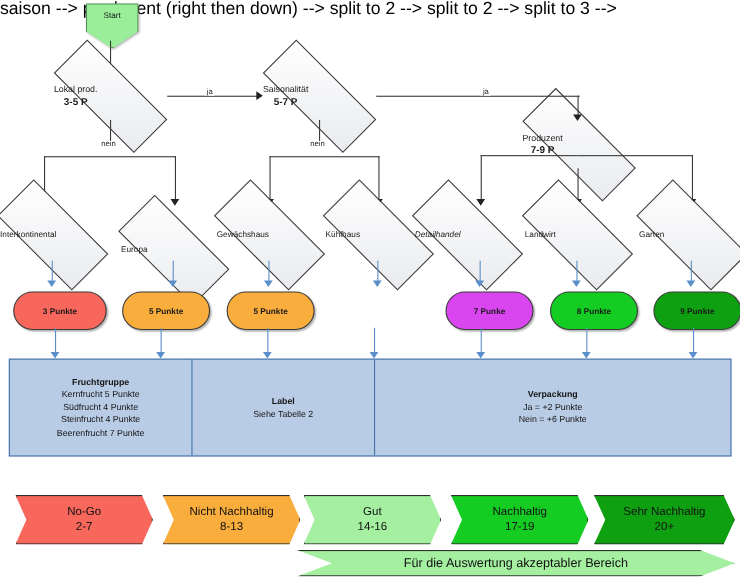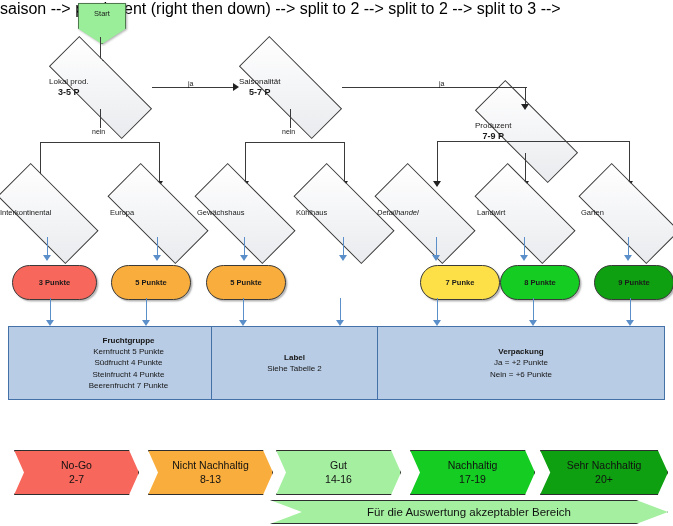--- a/index.html
+++ b/index.html
@@ -231,21 +231,21 @@
   <div class="vline" style="left:525px; top:153px; height:31px;"></div>
   <div class="arrow-dn" style="left:521px; top:181px;"></div>
   <div class="vline" style="left:629px; top:141px; height:43px;"></div>
   <div class="arrow-dn" style="left:625px; top:181px;"></div>
 
   
   <div class="diamond small" style="left:0px; top:190px; width:96px; height:47px;">
     <div class="dshape"></div>
     <div class="dlabel">Interkontinental</div>
   </div>
-  <div class="diamond small" style="left:110px; top:190px; width:96px; height:47px;">
+  <div class="diamond small" style="left:110px; top:204px; width:96px; height:47px;">
     <div class="dshape"></div>
     <div class="dlabel">Europa</div>
   </div>
   <div class="diamond small" style="left:197px; top:190px; width:96px; height:47px;">
     <div class="dshape"></div>
     <div class="dlabel">Gewächshaus</div>
   </div>
   <div class="diamond small" style="left:296px; top:190px; width:96px; height:47px;">
     <div class="dshape"></div>
     <div class="dlabel">Kühlhaus</div>
@@ -282,21 +282,21 @@
   
   <div class="pill" id="pill0" style="left: 12px; top: 265px; width: 83px; height: 33px; background: rgb(248, 103, 92); text-align: center;">
     <span>3 Punkte</span>
   </div>
   <div class="pill" id="pill1" style="left: 111px; top: 265px; width: 78px; height: 33px; background: rgb(249, 173, 60);">
     <span>5 Punkte</span>
   </div>
   <div class="pill" id="pill2" style="left: 206px; top: 265px; width: 78px; height: 33px; background: rgb(249, 173, 60);">
     <span>5 Punkte</span>
   </div>
-  <div class="pill" id="pill4" style="left: 420px; top: 265px; width: 78px; height: 33px; background: #fde047;">
+  <div class="pill" id="pill4" style="left: 405px; top: 265px; width: 78px; height: 33px; background: #d946ef;">
     <span>7 Punke</span>
   </div>
   <div class="pill" id="pill5" style="left: 500px; top: 265px; width: 78px; height: 33px; background: rgb(20, 204, 34);">
     <span>8 Punkte</span>
   </div>
   <div class="pill" id="pill6" style="left: 594px; top: 265px; width: 78px; height: 33px; background: rgb(15, 160, 18);">
     <span>9 Punkte</span>
   </div>
 
   
@@ -309,21 +309,21 @@
   <div class="vline blue" style="left:340px; top:298px; height:25px;"></div>
   <div class="arrow-dn blue" style="left:336px; top:320px;"></div>
   <div class="vline blue" style="left:437px; top:298px; height:25px;"></div>
   <div class="arrow-dn blue" style="left:433px; top:320px;"></div>
   <div class="vline blue" style="left:533px; top:298px; height:25px;"></div>
   <div class="arrow-dn blue" style="left:529px; top:320px;"></div>
   <div class="vline blue" style="left:630px; top:298px; height:25px;"></div>
   <div class="arrow-dn blue" style="left:626px; top:320px;"></div>
 
   
-  <div class="blueband" style="left:8px; top:326px; width:657px; height:74px;padding-left:37px;">
+  <div class="blueband" style="left:8px; top:326px; width:657px; height:89px;">
 
     <div class="bluecell" style="flex:0 0 166px;">
       <div class="bt">Fruchtgruppe</div>
       <div>Kernfrucht 5 Punkte</div>
       <div>Südfrucht 4 Punkte</div>
       <div>Steinfrucht 4 Punkte</div>
       <div>Beerenfrucht 7 Punkte</div>
     </div>
 
     <div class="bluecell" style="flex:0 0 166px;">

